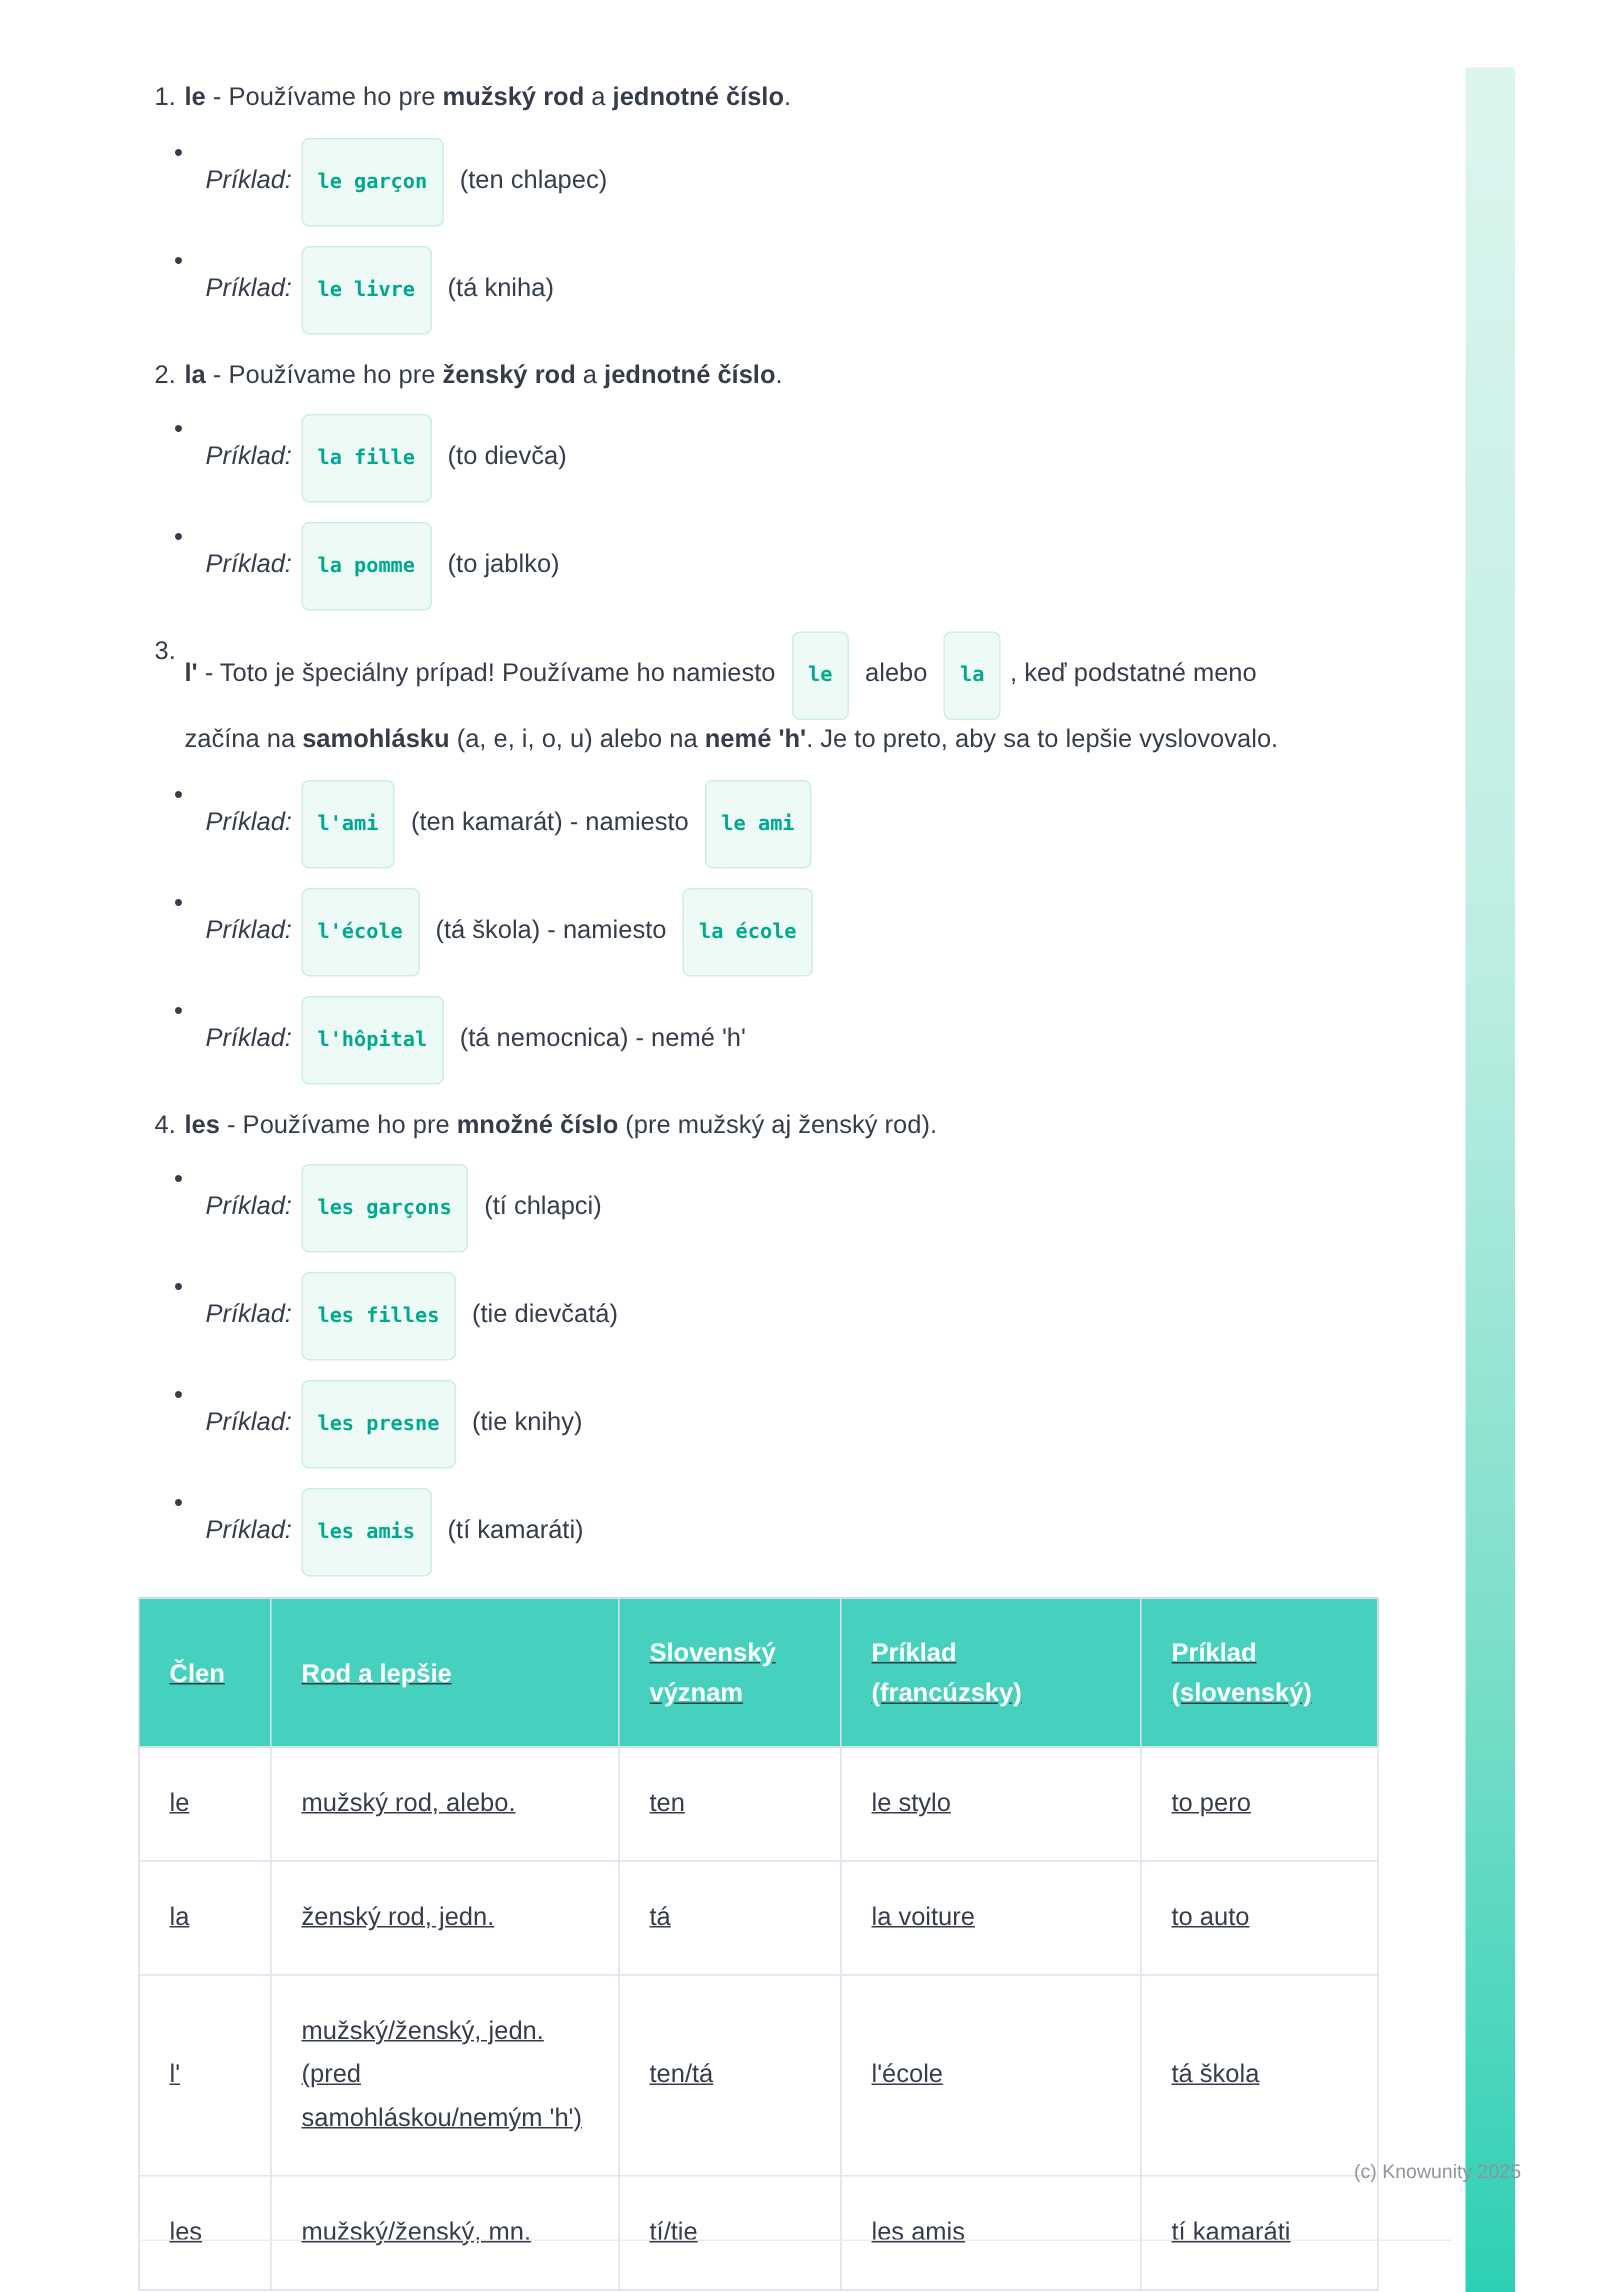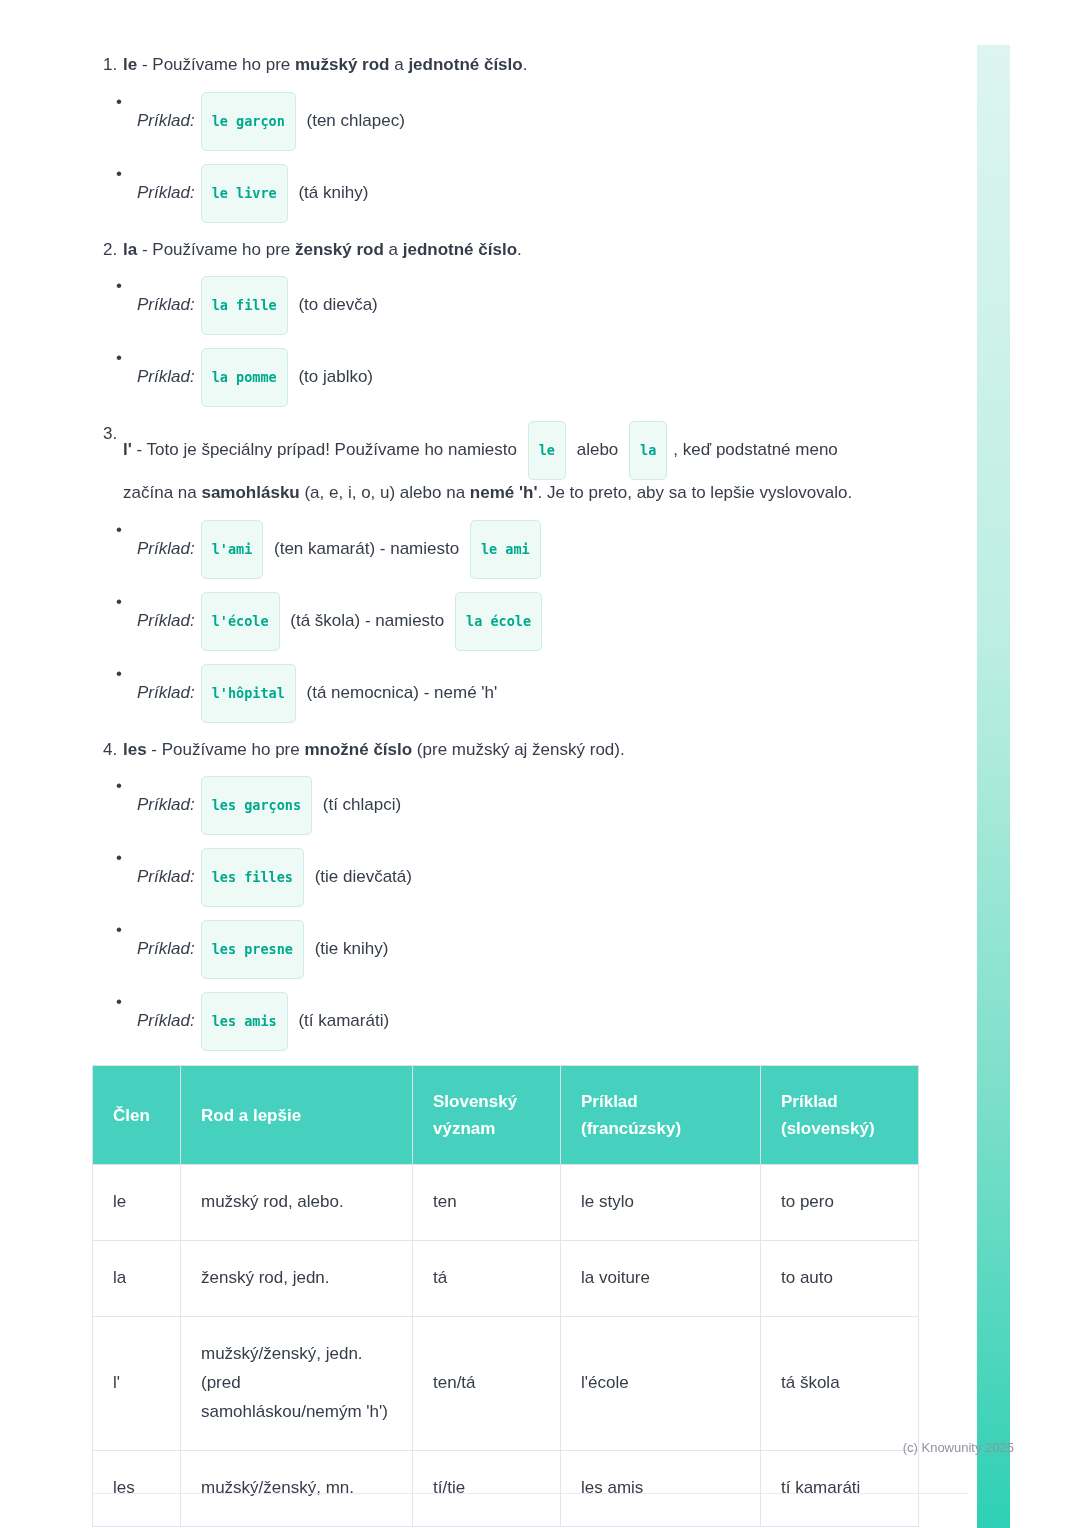--- a/index.html
+++ b/index.html
@@ -68,20 +68,21 @@
     border-left: 7px solid var(--accent);
     padding: 25px 30px;
     line-height: 1.68;
     text-align: justify;
   }
   .gtable {
     border-collapse: collapse;
     table-layout: fixed;
     width: 793px;
     background: #c4b5fd;
+    text-decoration: underline;
   }
   .gtable th {
     background: var(--table-header);
     color: #ffffff;
     font-weight: 700;
     text-align: left;
     padding: 22px 20px;
     line-height: 1.6;
     border: 1px solid #dce1e8;
     vertical-align: middle;
@@ -125,21 +126,21 @@
           <span class="marker">1.</span>
           <div class="item-text"><span class="b">le</span><span class="t"> - Používame ho pre </span><span class="b">mužský rod</span><span class="t"> a </span><span class="b">jednotné číslo</span><span class="t">.</span></div>
         </div>
         <div class="examples">
           <div class="example">
             <span class="bullet">•</span>
             <div class="ex-content"><span class="i">Príklad:</span><span class="code">le garçon</span><span class="t"> (ten chlapec)</span></div>
           </div>
           <div class="example">
             <span class="bullet">•</span>
-            <div class="ex-content"><span class="i">Príklad:</span><span class="code">le livre</span><span class="t"> (tá knihy)</span></div>
+            <div class="ex-content"><span class="i">Príklad:</span><span class="code">le livre</span><span class="t"> (tá kniha)</span></div>
           </div>
         </div>
       </div>
       <div class="list-item">
         <div class="item-head">
           <span class="marker">2.</span>
           <div class="item-text"><span class="b">la</span><span class="t"> - Používame ho pre </span><span class="b">ženský rod</span><span class="t"> a </span><span class="b">jednotné číslo</span><span class="t">.</span></div>
         </div>
         <div class="examples">
           <div class="example">

